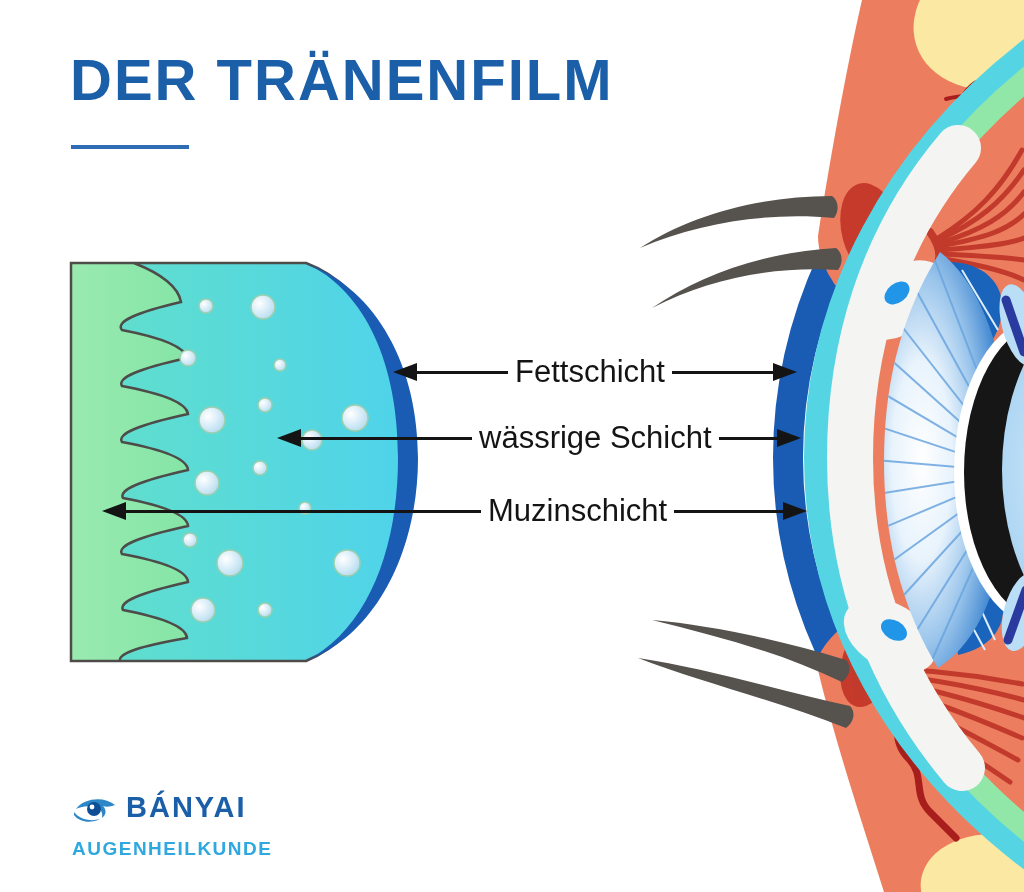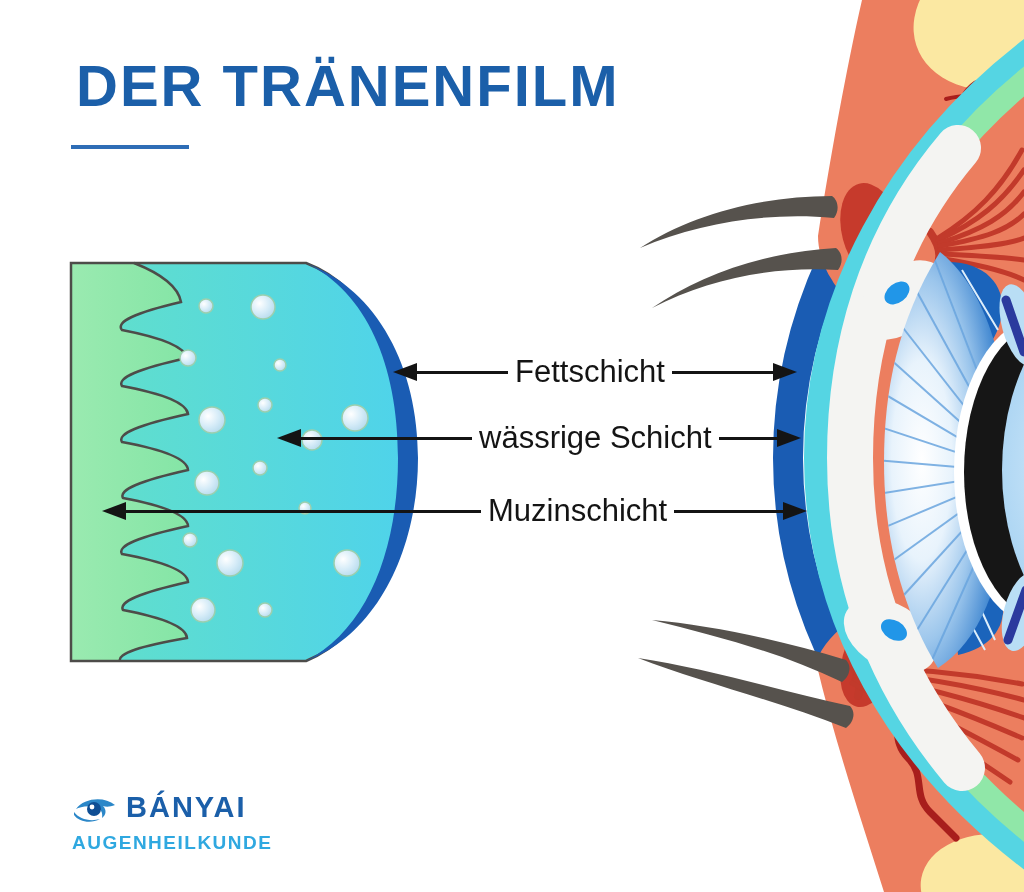--- a/index.html
+++ b/index.html
@@ -6,36 +6,36 @@
     --title-blue:#1b5fa9; --underline-blue:#2e6db6; --label-text:#141414;
     --logo-primary:#1b5fa9; --logo-secondary:#2fa8e0;
     --lipid-layer:#1a5cb3; --aqueous-layer:#55d5e3; --mucin-layer:#90e7a8;
     --cornea-white:#f4f4f2; --iris-blue:#2a74c4; --pupil-black:#161616;
     --eyelid-salmon:#ec7e5f; --tissue-red:#c63a2c; --vessel-red:#a81e1c;
     --cream:#fbe8a2; --lash-gray:#56524d;
   }
   html,body{margin:0;padding:0;background:#fff;}
   .canvas{position:relative;width:1024px;height:892px;background:#fff;overflow:hidden;
           font-family:"Liberation Sans",sans-serif;}
-  .title{position:absolute;left:70px;top:46px;margin:6px;font-size:58px;font-weight:600;
+  .title{position:absolute;left:70px;top:46px;margin:0;font-size:58px;font-weight:600;
          letter-spacing:2px;color:var(--title-blue);white-space:nowrap;}
   .title-underline{position:absolute;left:71px;top:145px;width:118px;height:4px;
          background:var(--underline-blue);}
   svg.art{position:absolute;left:0;top:0;}
   .label-row{position:absolute;display:flex;align-items:center;height:40px;}
   .ah{width:0;height:0;border-top:9px solid transparent;border-bottom:9px solid transparent;flex:none;}
   .ah-l{border-right:24px solid var(--label-text);}
   .ah-r{border-left:24px solid var(--label-text);}
   .aline{height:3px;background:var(--label-text);flex:none;}
   .aline.grow{flex:1;}
   .ltext{flex:none;font-size:31px;color:var(--label-text);padding:0 7px;white-space:nowrap;line-height:40px;}
   .logo{position:absolute;left:72px;top:791px;display:flex;flex-direction:column;}
   .logo-top{display:flex;align-items:center;}
   .logo-name{font-size:29px;font-weight:700;letter-spacing:2px;color:var(--logo-primary);margin-left:8px;}
-  .logo-sub{font-size:19px;font-weight:700;letter-spacing:1.5px;color:var(--logo-secondary);margin-top:8px;}
+  .logo-sub{font-size:19px;font-weight:700;letter-spacing:1.5px;color:var(--logo-secondary);margin-top:14px;}
 </style>
 </head>
 <body>
 
 <div class="canvas">
 
   <svg class="art" width="1024" height="892" viewBox="0 0 1024 892">
     <defs>
       <linearGradient id="cyanGrad" x1="0" y1="0" x2="1" y2="0">
         <stop offset="0" stop-color="#62e0c9"></stop>

